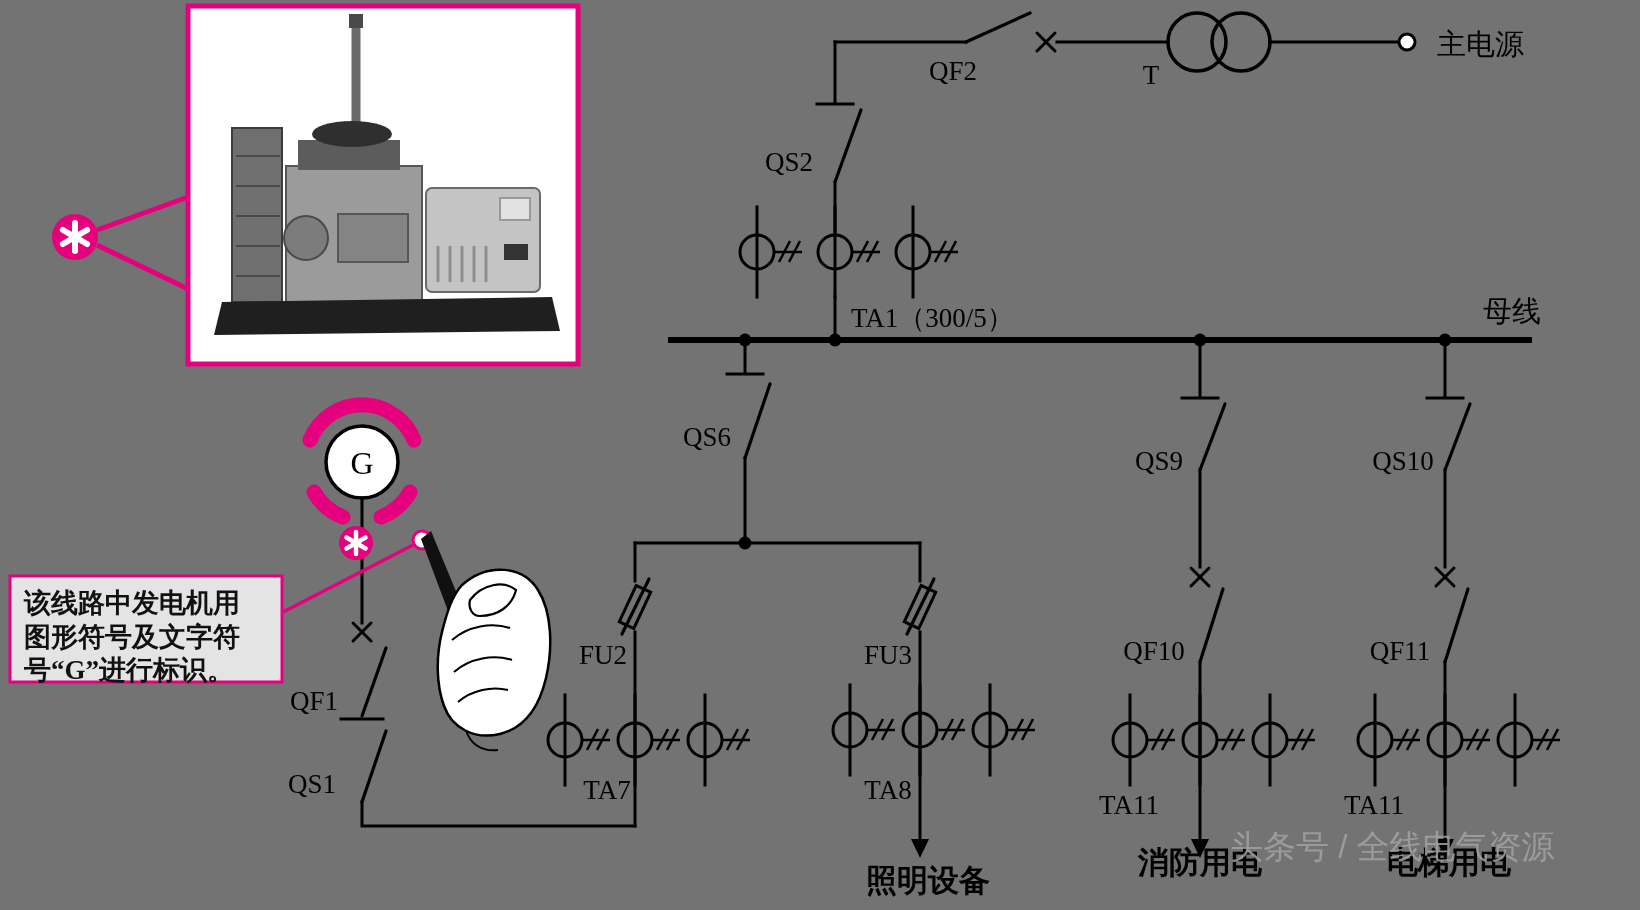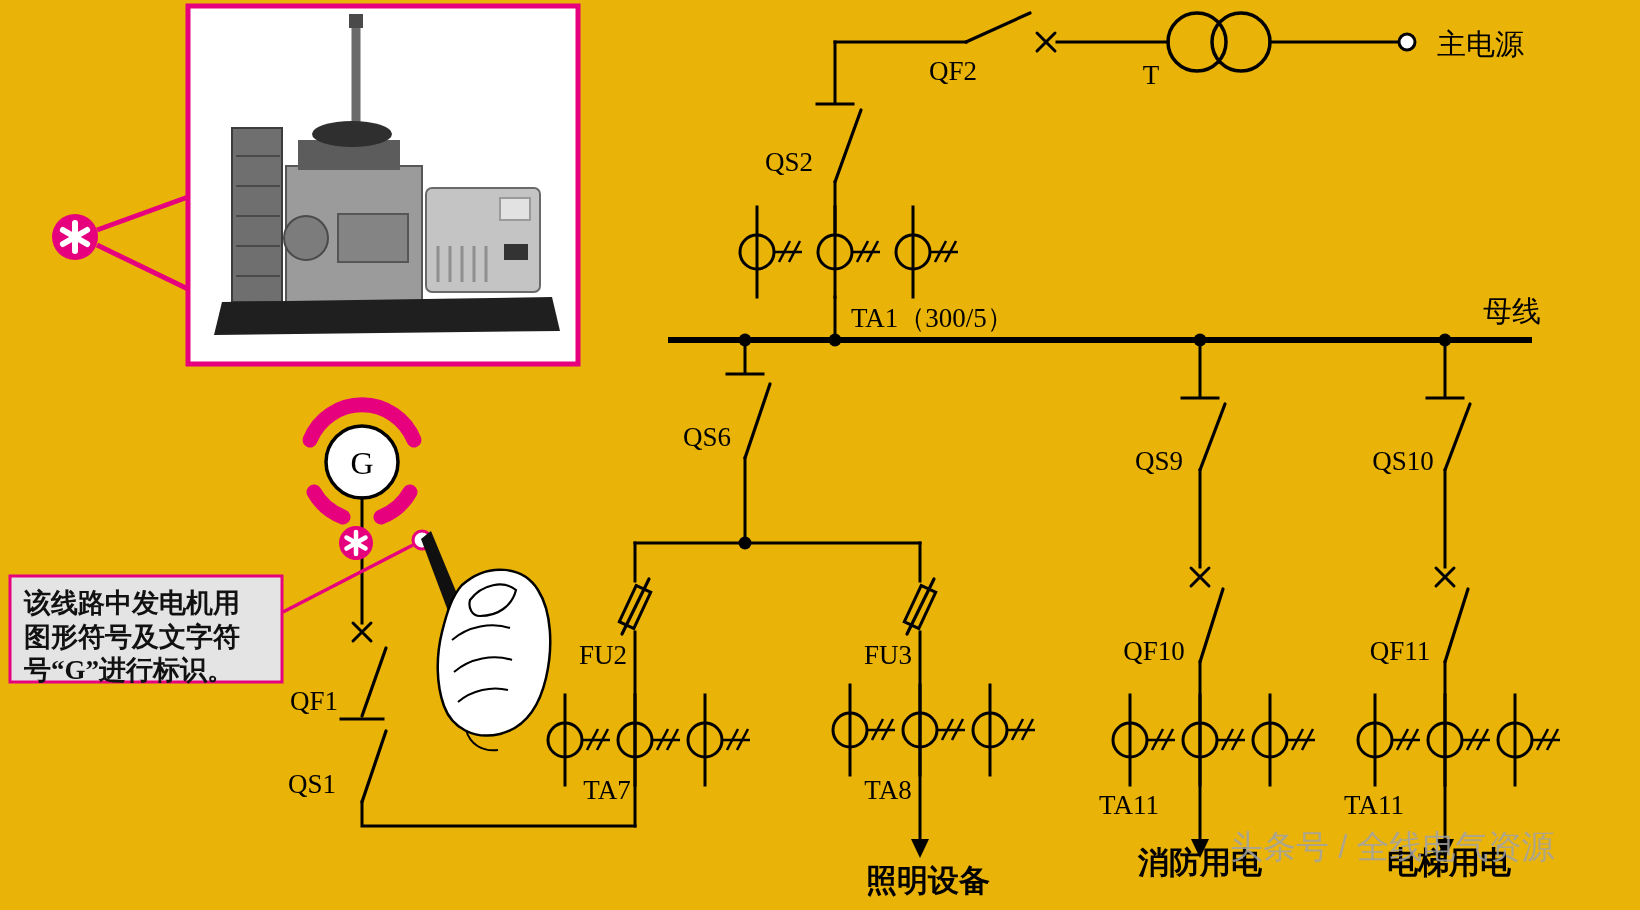--- a/index.html
+++ b/index.html
@@ -1,16 +1,16 @@
 <!DOCTYPE html>
 <html><head>
 <meta charset="utf-8">
 <style>
   html,body{margin:0;padding:0;background:#fff;}
-  .stage{position:relative;width:1640px;height:910px;background:#eab308;overflow:hidden;}
+  .stage{position:relative;width:1640px;height:910px;background:#737373;overflow:hidden;}
   svg{display:block;}
   
   .wire{stroke:#000;stroke-width:3;fill:none;stroke-linecap:square;}
   .thin{stroke:#000;stroke-width:2.5;fill:none;}
   .busbar{stroke:#000;stroke-width:6;fill:none;}
   .blade{stroke:#000;stroke-width:3.2;fill:none;stroke-linecap:round;}
   .xmark{stroke:#000;stroke-width:3;fill:none;stroke-linecap:round;}
   .dot{fill:#000;stroke:none;}
   .ct-c{fill:none;stroke:#000;stroke-width:3;}
   .term{fill:#fff;stroke:#000;stroke-width:3;}

